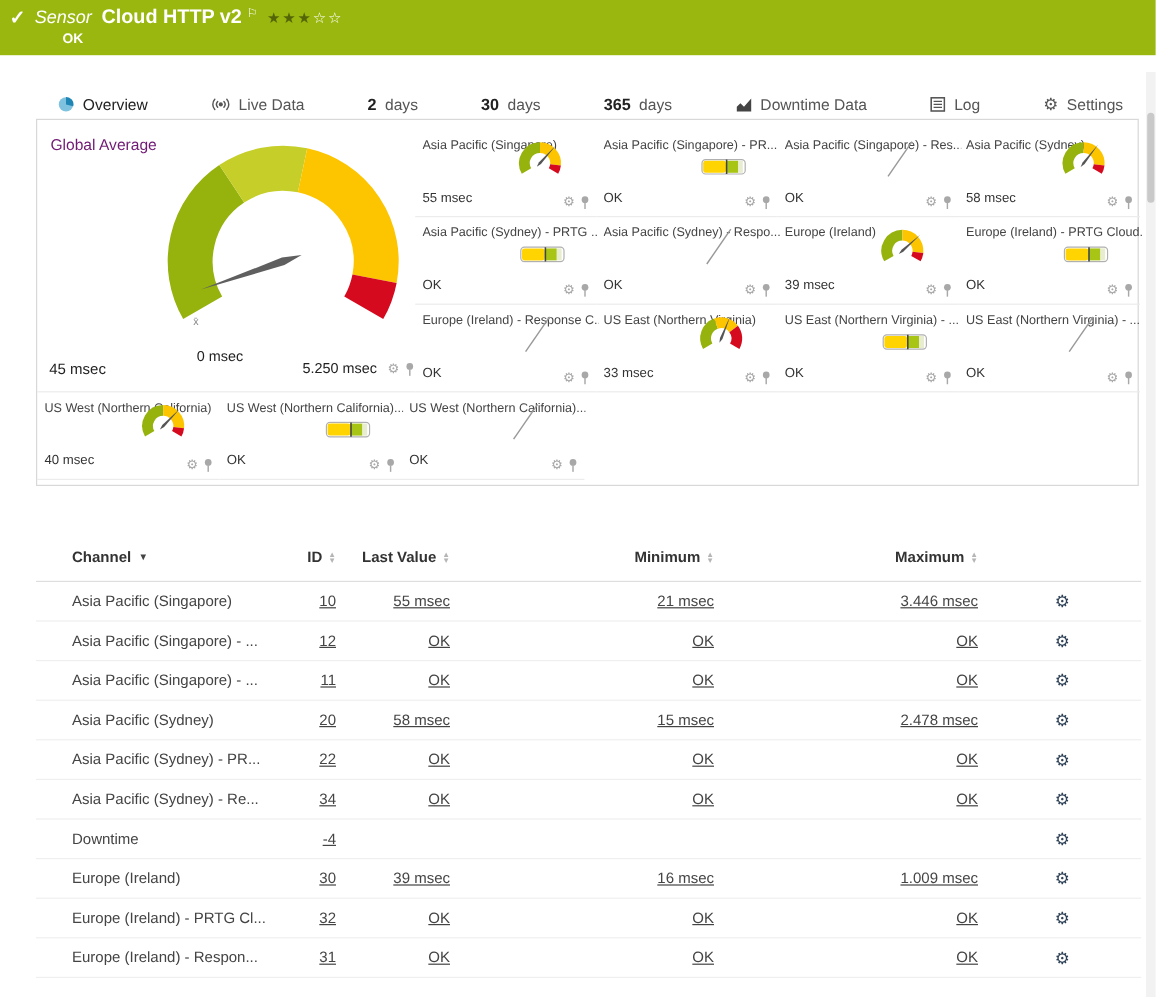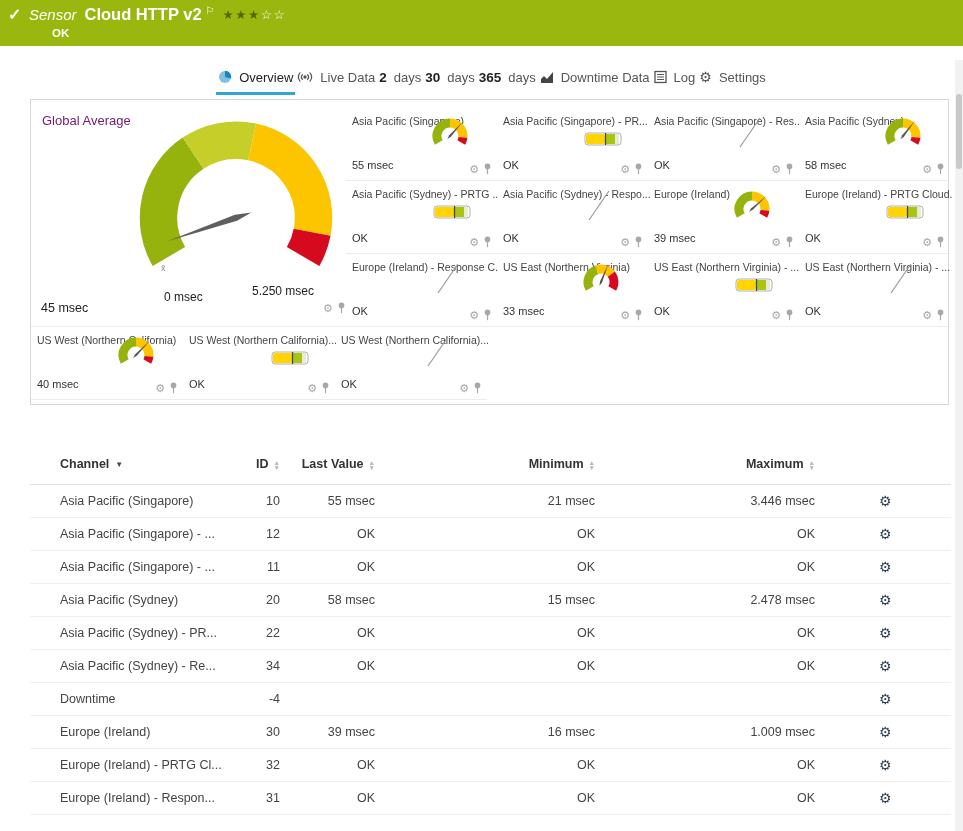--- a/index.html
+++ b/index.html
@@ -14,37 +14,37 @@
   .check { position:absolute; left:8px; top:5px; font-size:16px; font-weight:bold; color:#fff; }
   .topline { position:absolute; left:29px; top:5px; display:flex; align-items:baseline; gap:8px; color:#fff; }
   .kind { font-style:italic; font-size:15px; }
   .stitle { font-weight:bold; font-size:16.5px; }
   .flag { font-size:10px; align-self:flex-start; margin-left:-4px; cursor:pointer; }
   .stars { font-size:12.5px; letter-spacing:1.5px; align-self:center; cursor:pointer; }
   .star { color:#fff; }
   .star.filled { color:rgba(25,35,0,.55); }
   .statusline { position:absolute; left:52px; top:27px; font-size:11.5px; font-weight:bold; color:#fff; }
   
-  .tabs { position:absolute; left:46px; top:62px; width:892px; height:33px;
-          display:flex; justify-content:center; align-items:stretch; }
+  .tabs { position:absolute; left:46px; top:72px; width:892px; height:33px;
+          display:flex; justify-content:space-between; align-items:stretch; }
   .tab { display:flex; align-items:center; gap:7px; font-size:13px; color:#555;
          cursor:pointer; border-bottom:3px solid transparent; padding:0 2px; }
   .tab.active { border-bottom-color:#31a5d8; color:#222; }
   .tab .num { font-weight:bold; color:#222; font-size:13.5px; }
   .ticon { display:inline-flex; align-items:center; }
   .gearglyph { font-size:14px; color:#555; }
   
   .panel { position:absolute; left:30px; top:99px; width:919px; height:306px;
            border:1px solid #d8d8d8; background:#fff; }
   .global { position:absolute; left:0; top:0; width:315px; height:227px; border-bottom:1px solid #ececec; }
   .gtitle { position:absolute; left:11px; top:13px; font-size:13px; color:#701a75; }
   .big-gauge { position:absolute; left:105px; top:20px; width:200px; height:158px; }
   .xbar { position:absolute; left:130px; top:163px; font-size:9px; color:#8a8a8a; }
   .scale-min { position:absolute; left:133px; top:190px; font-size:12px; color:#222; }
-  .scale-max { position:absolute; left:221px; top:184px; font-size:12px; color:#222; }
+  .scale-max { position:absolute; left:221px; top:200px; font-size:12px; color:#222; }
   .gvalue { position:absolute; left:10px; top:201px; font-size:12.5px; color:#222; }
   .ticons { position:absolute; display:flex; gap:4px; align-items:center; color:#a8a8a8; }
   .global .ticons { left:292px; top:202px; }
   .gear-sm { font-size:11px; color:#a8a8a8; cursor:pointer; line-height:1; }
   .pin-sm { display:inline-flex; cursor:pointer; }
   .tile { position:absolute; border-bottom:1px solid #ececec; }
   .t-title { position:absolute; left:6px; top:7px; font-size:10.5px; color:#444;
              white-space:nowrap; overflow:hidden; max-width:147px; }
   .t-value { position:absolute; left:6px; bottom:9px; font-size:11px; color:#333; }
   .t-widget { position:absolute; }
@@ -56,21 +56,21 @@
   .channels { position:absolute; left:30px; top:445px; width:921px; }
   table { border-collapse:collapse; table-layout:fixed; width:921px; }
   th { font-size:12.5px; font-weight:bold; color:#333; padding:12px 0; vertical-align:top;
        line-height:15px; cursor:pointer; }
   th.c-chan { text-align:left; padding-left:30px; }
   th.c-id, th.c-last, th.c-min, th.c-max { text-align:right; }
   thead tr { border-bottom:1px solid #dedede; }
   tbody tr { border-bottom:1px solid #efefef; }
   td { font-size:12.5px; color:#444; height:33px; }
   td.c-chan { padding-left:30px; }
-  td.num { text-align:right; }
+  td.num { text-align:right;text-decoration:underline; }
   td.c-gear { padding-left:64px; }
   .rowgear { font-size:14px; color:#2e4156; cursor:pointer; }
   .caret { font-size:8px; margin-left:6px; color:#444; vertical-align:middle; }
   .sortarrows { display:inline-flex; flex-direction:column; margin-left:5px;
                 vertical-align:middle; font-size:6.5px; color:#b5b5b5; line-height:5px; }
   
   .scrollbar { position:absolute; top:60px; right:0; width:8px; height:771px; background:#f2f2f2; }
   .sb-thumb { position:absolute; left:1px; top:34px; width:6px; height:75px;
               background:#c9c9c9; border-radius:3px; cursor:pointer; }
 </style>

